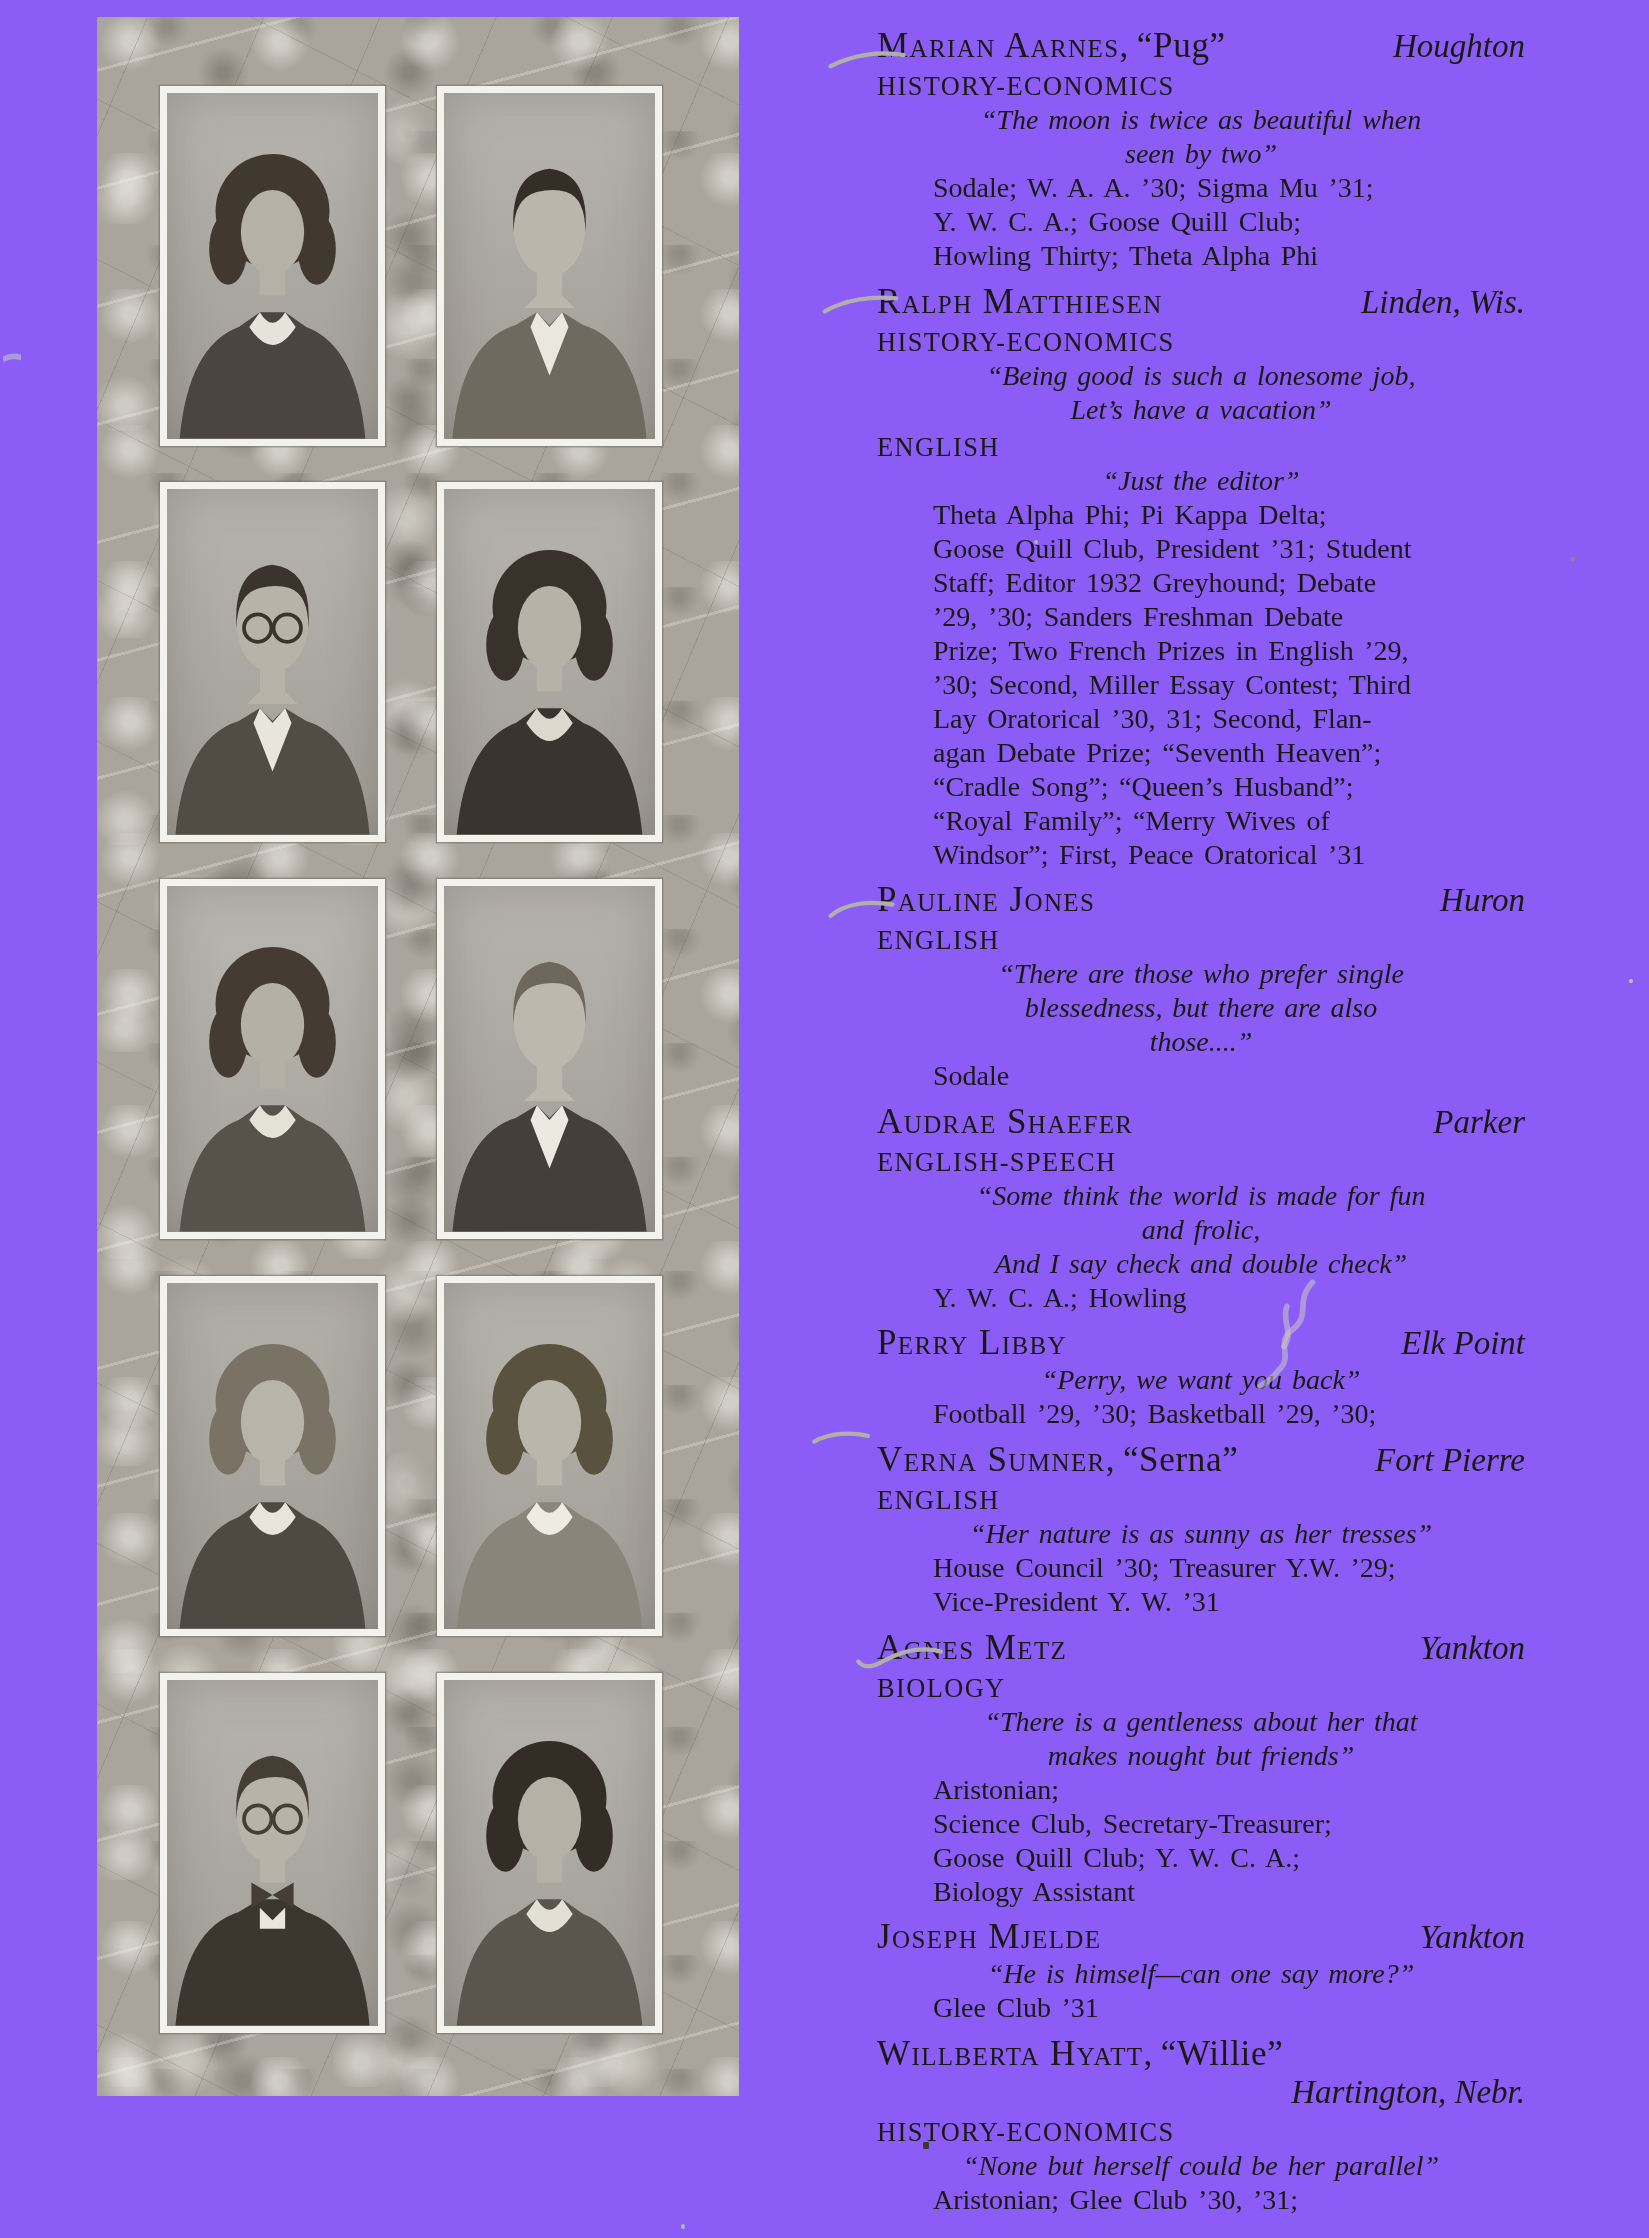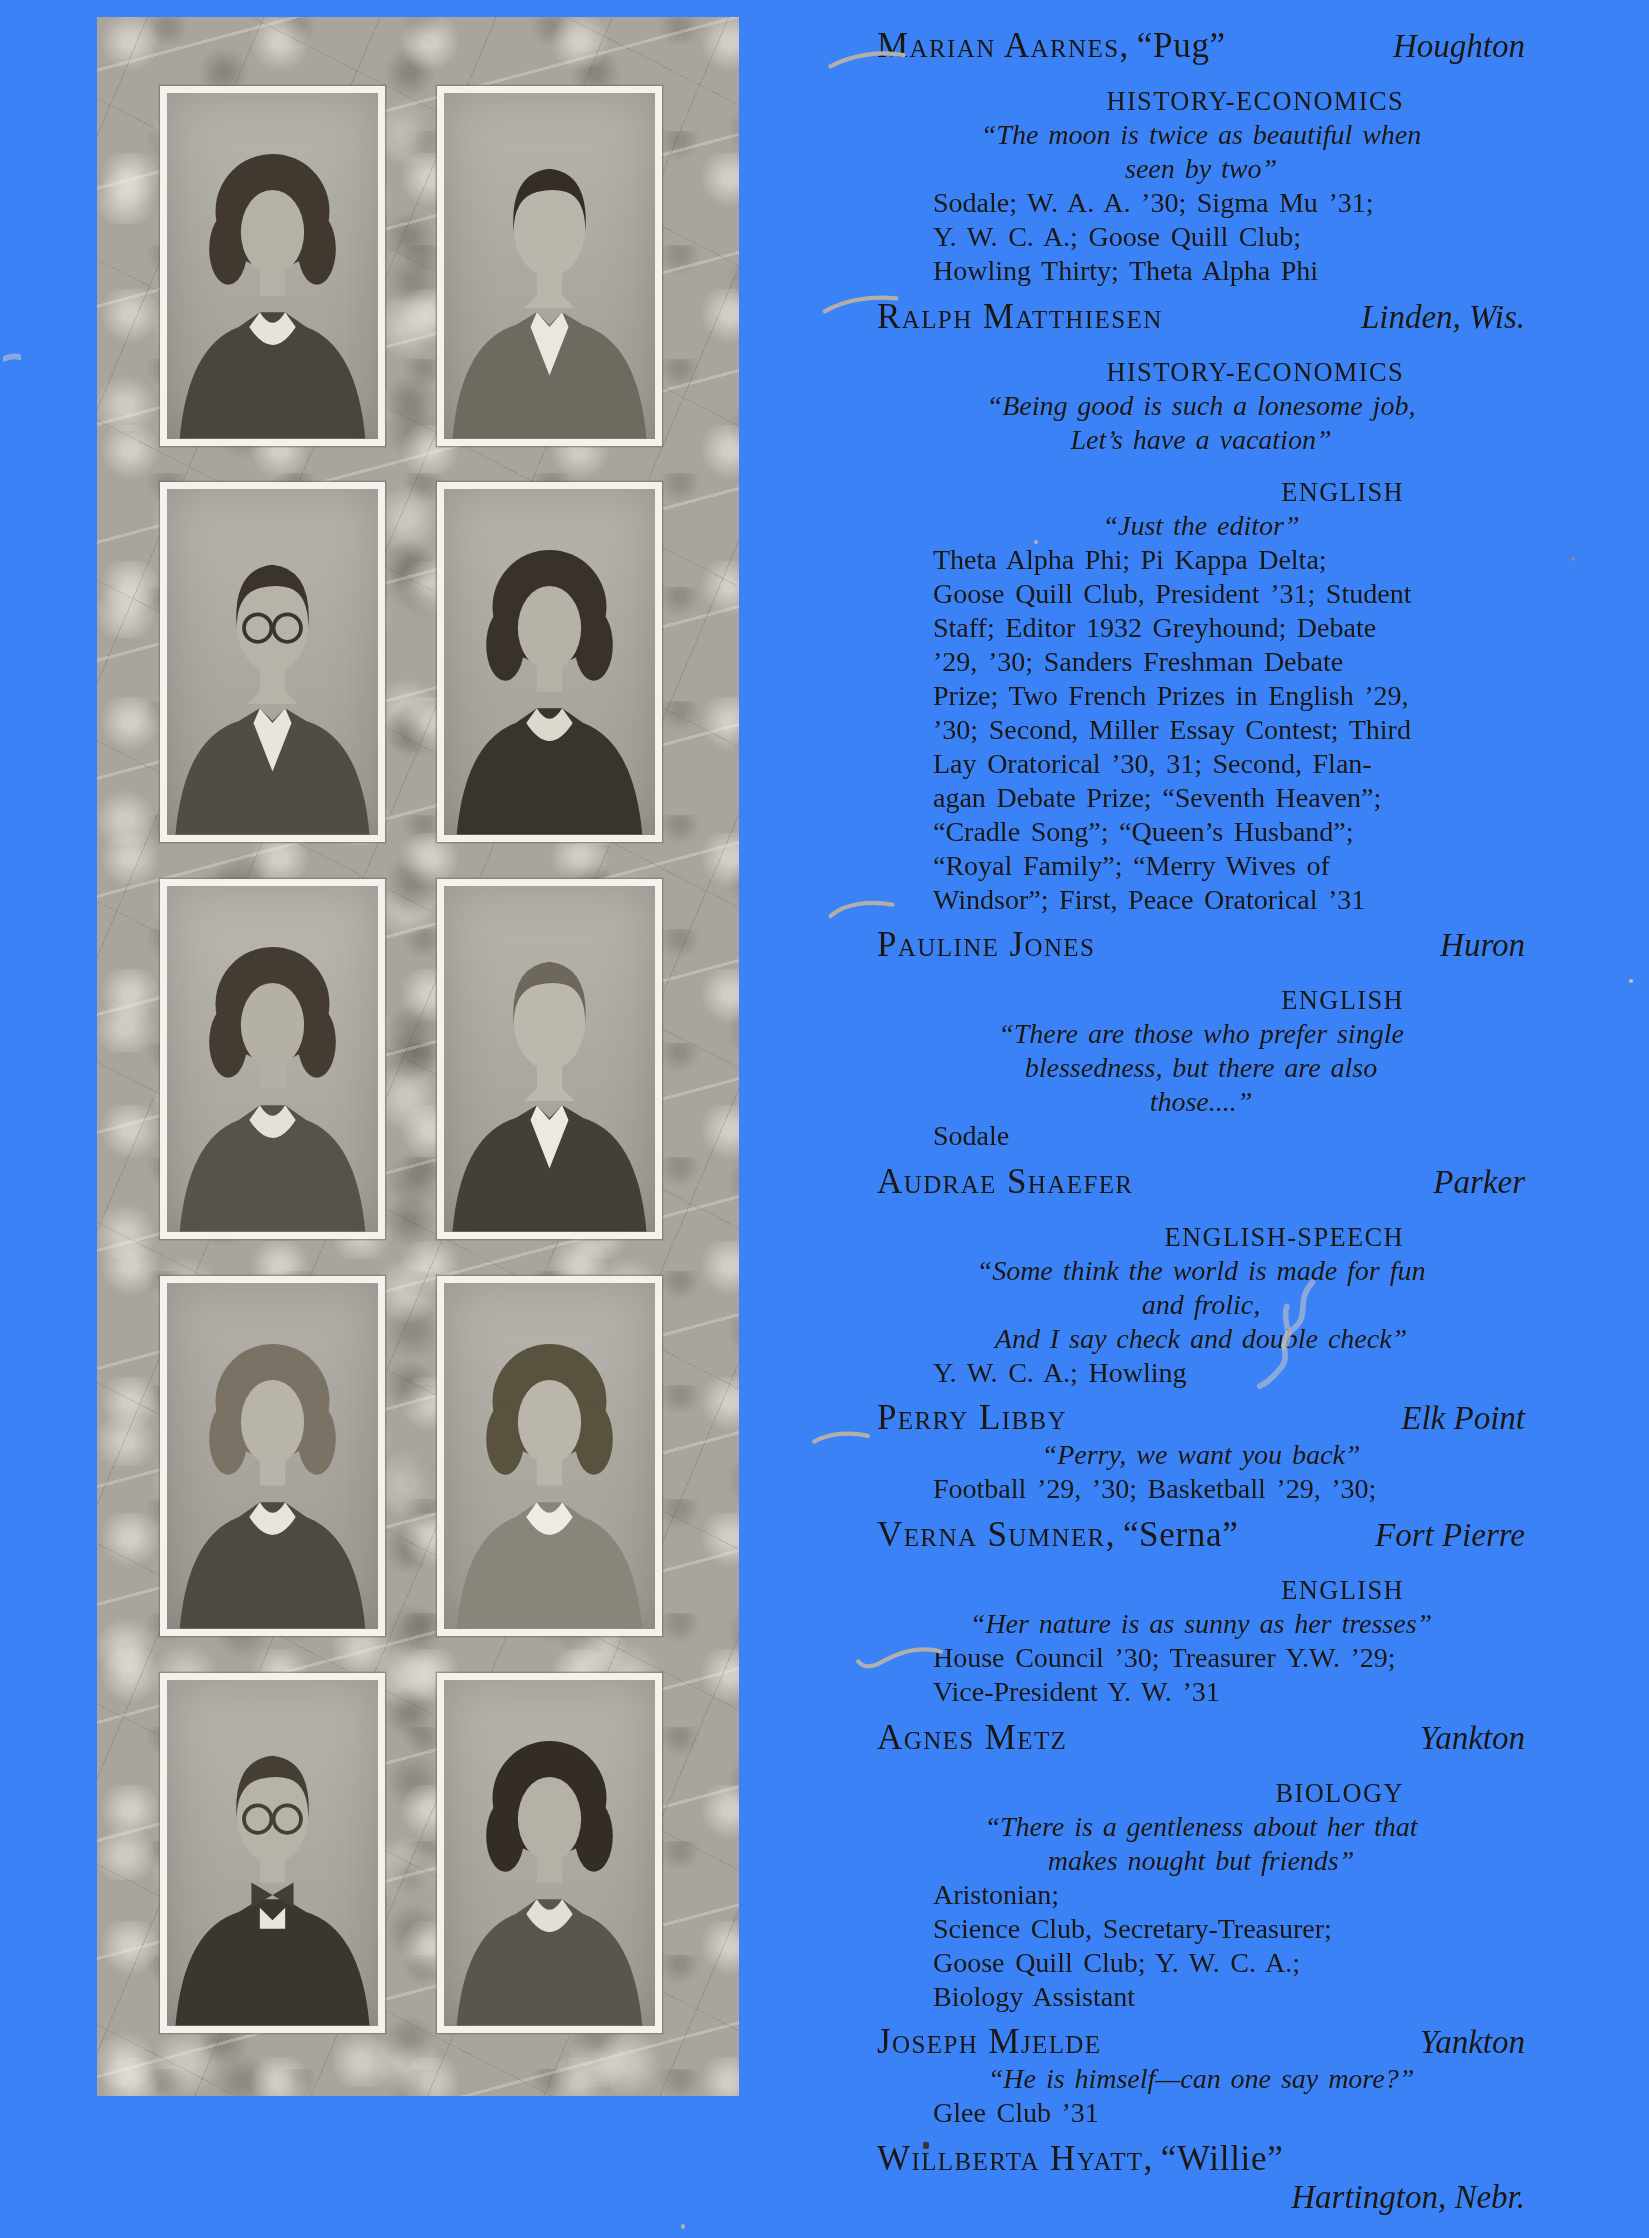--- a/index.html
+++ b/index.html
@@ -1,17 +1,17 @@
 <!DOCTYPE html>
 <html style="font-size:11.4px"><head>
 <meta charset="utf-8">
 <style>
   html,body { margin:0; padding:0; }
   body { background:#f8f7f4; font-family:"Liberation Serif","DejaVu Serif",serif; }
-  .page { position:relative; width:1650px; height:2239px; background:#3b82f6; overflow:hidden; color:#1b1813; }
+  .page { position:relative; width:1650px; height:2239px; background:#8b5cf6; overflow:hidden; color:#1b1813; }
 
   
   .photo-panel {
     position:absolute; left:97px; top:17px; width:642px; height:2079px;
     background-color:#a9a59c;
     background-image:
       radial-gradient(circle at 22% 18%, rgba(243,241,235,.55) 0 6.4px, rgba(243,241,235,0) 30px),
       radial-gradient(circle at 68% 34%, rgba(74,69,61,.32) 0 5px, rgba(74,69,61,0) 26px),
       radial-gradient(circle at 40% 60%, rgba(240,238,231,.45) 0 7.9px, rgba(240,238,231,0) 34px),
       radial-gradient(circle at 85% 76%, rgba(74,69,61,.28) 0 5.7px, rgba(74,69,61,0) 28.6px),
@@ -60,21 +60,21 @@
     position:absolute; left:877px; top:26px; width:648px;
     font-size:28px; line-height:34px;
   }
   .entry { margin:0; }
   .name-line { display:flex; align-items:baseline; font-size:35px; line-height:39px; margin-top:8.6px; white-space:nowrap; }
   .text-col .entry:first-child .name-line { margin-top:0; }
   .s-name { font-variant:small-caps; letter-spacing:1.4px; }
   .s-nick { margin-left:7.1px; letter-spacing:0.7px; }
   .s-town { font-style:italic; margin-left:auto; padding-left:17px; font-size:33px; }
   .town-line { text-align:right; font-style:italic; font-size:33px; line-height:39px; }
-  .s-major { font-size:26.4px; line-height:33px; letter-spacing:1.4px; text-align:right; padding-right:121px; margin-top:19px; }
+  .s-major { font-size:26.4px; line-height:33px; letter-spacing:1.4px; text-align:left; padding-right:121px; margin-top:4px; }
   .q-line { font-style:italic; text-align:center; word-spacing:2.9px; }
   .a-line { padding-left:56px; word-spacing:3.6px; }
 
   
   .pencil { position:absolute; pointer-events:none; }
   .pencil path { fill:none; stroke:#b2afaa; stroke-width:6; stroke-linecap:round; }
   .pencil.faint path { stroke:#ccc9c3; stroke-width:8; opacity:.55; }
   .speck { position:absolute; border-radius:50%; }
 </style>
 </head>

